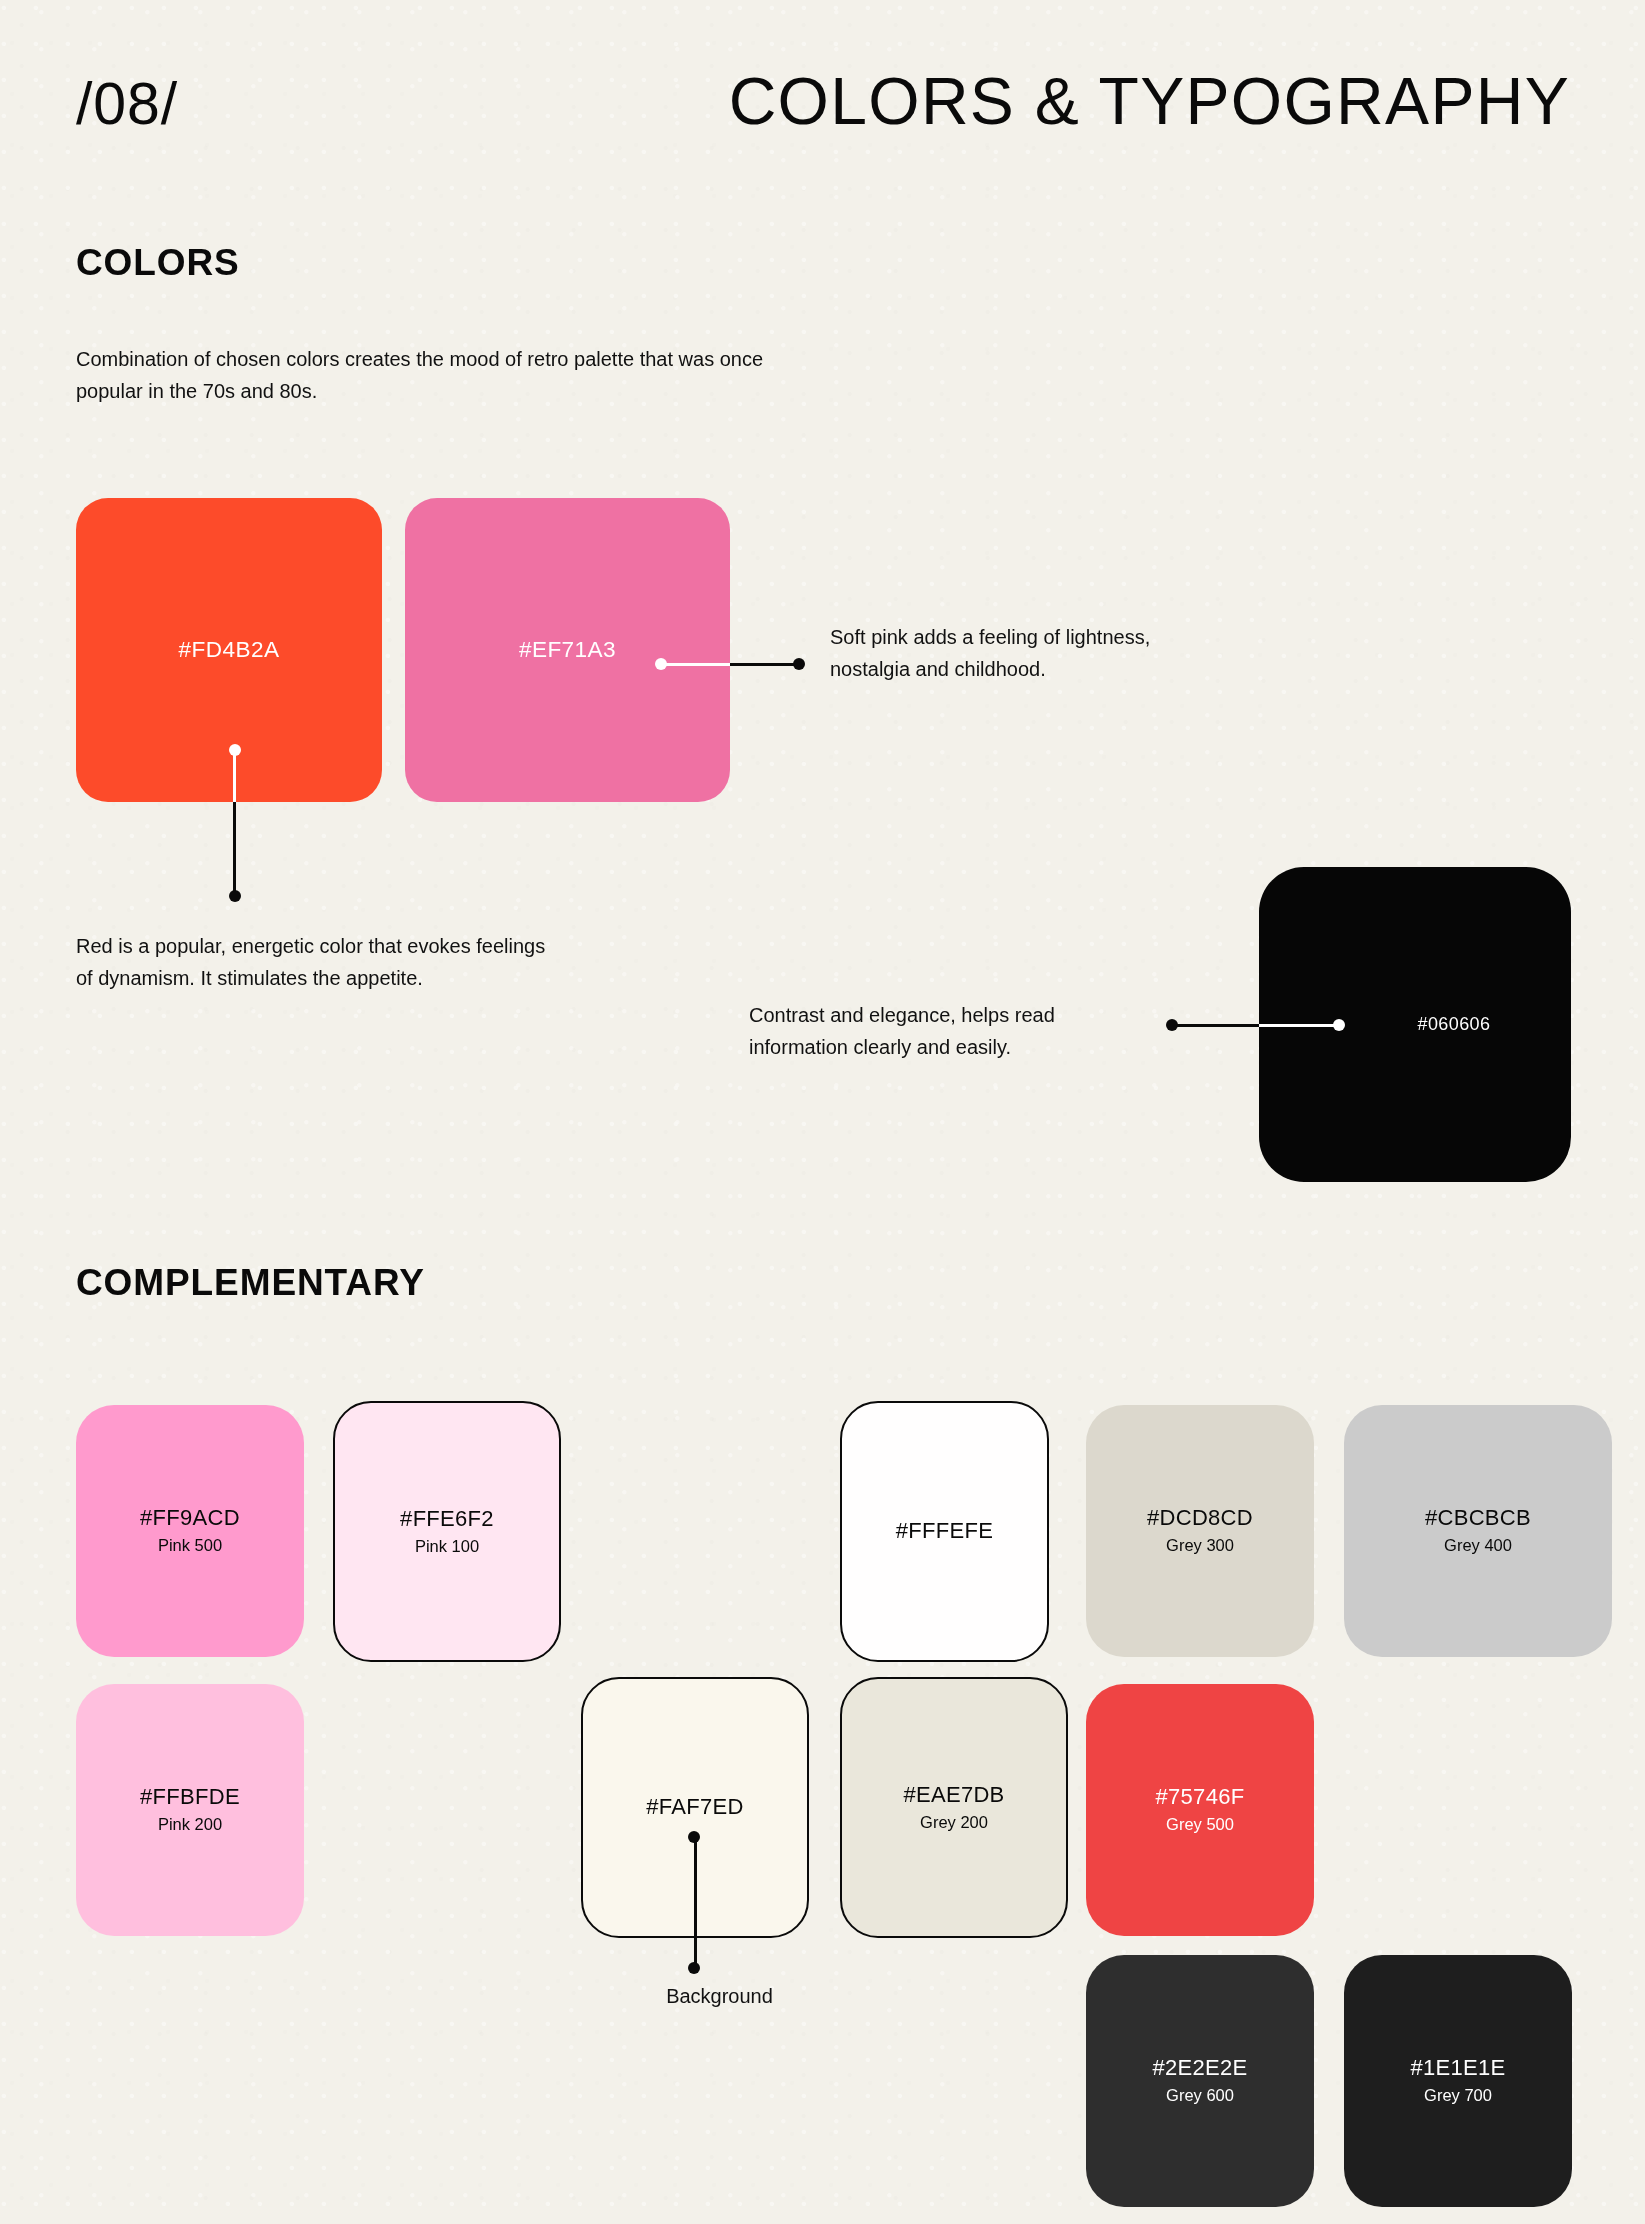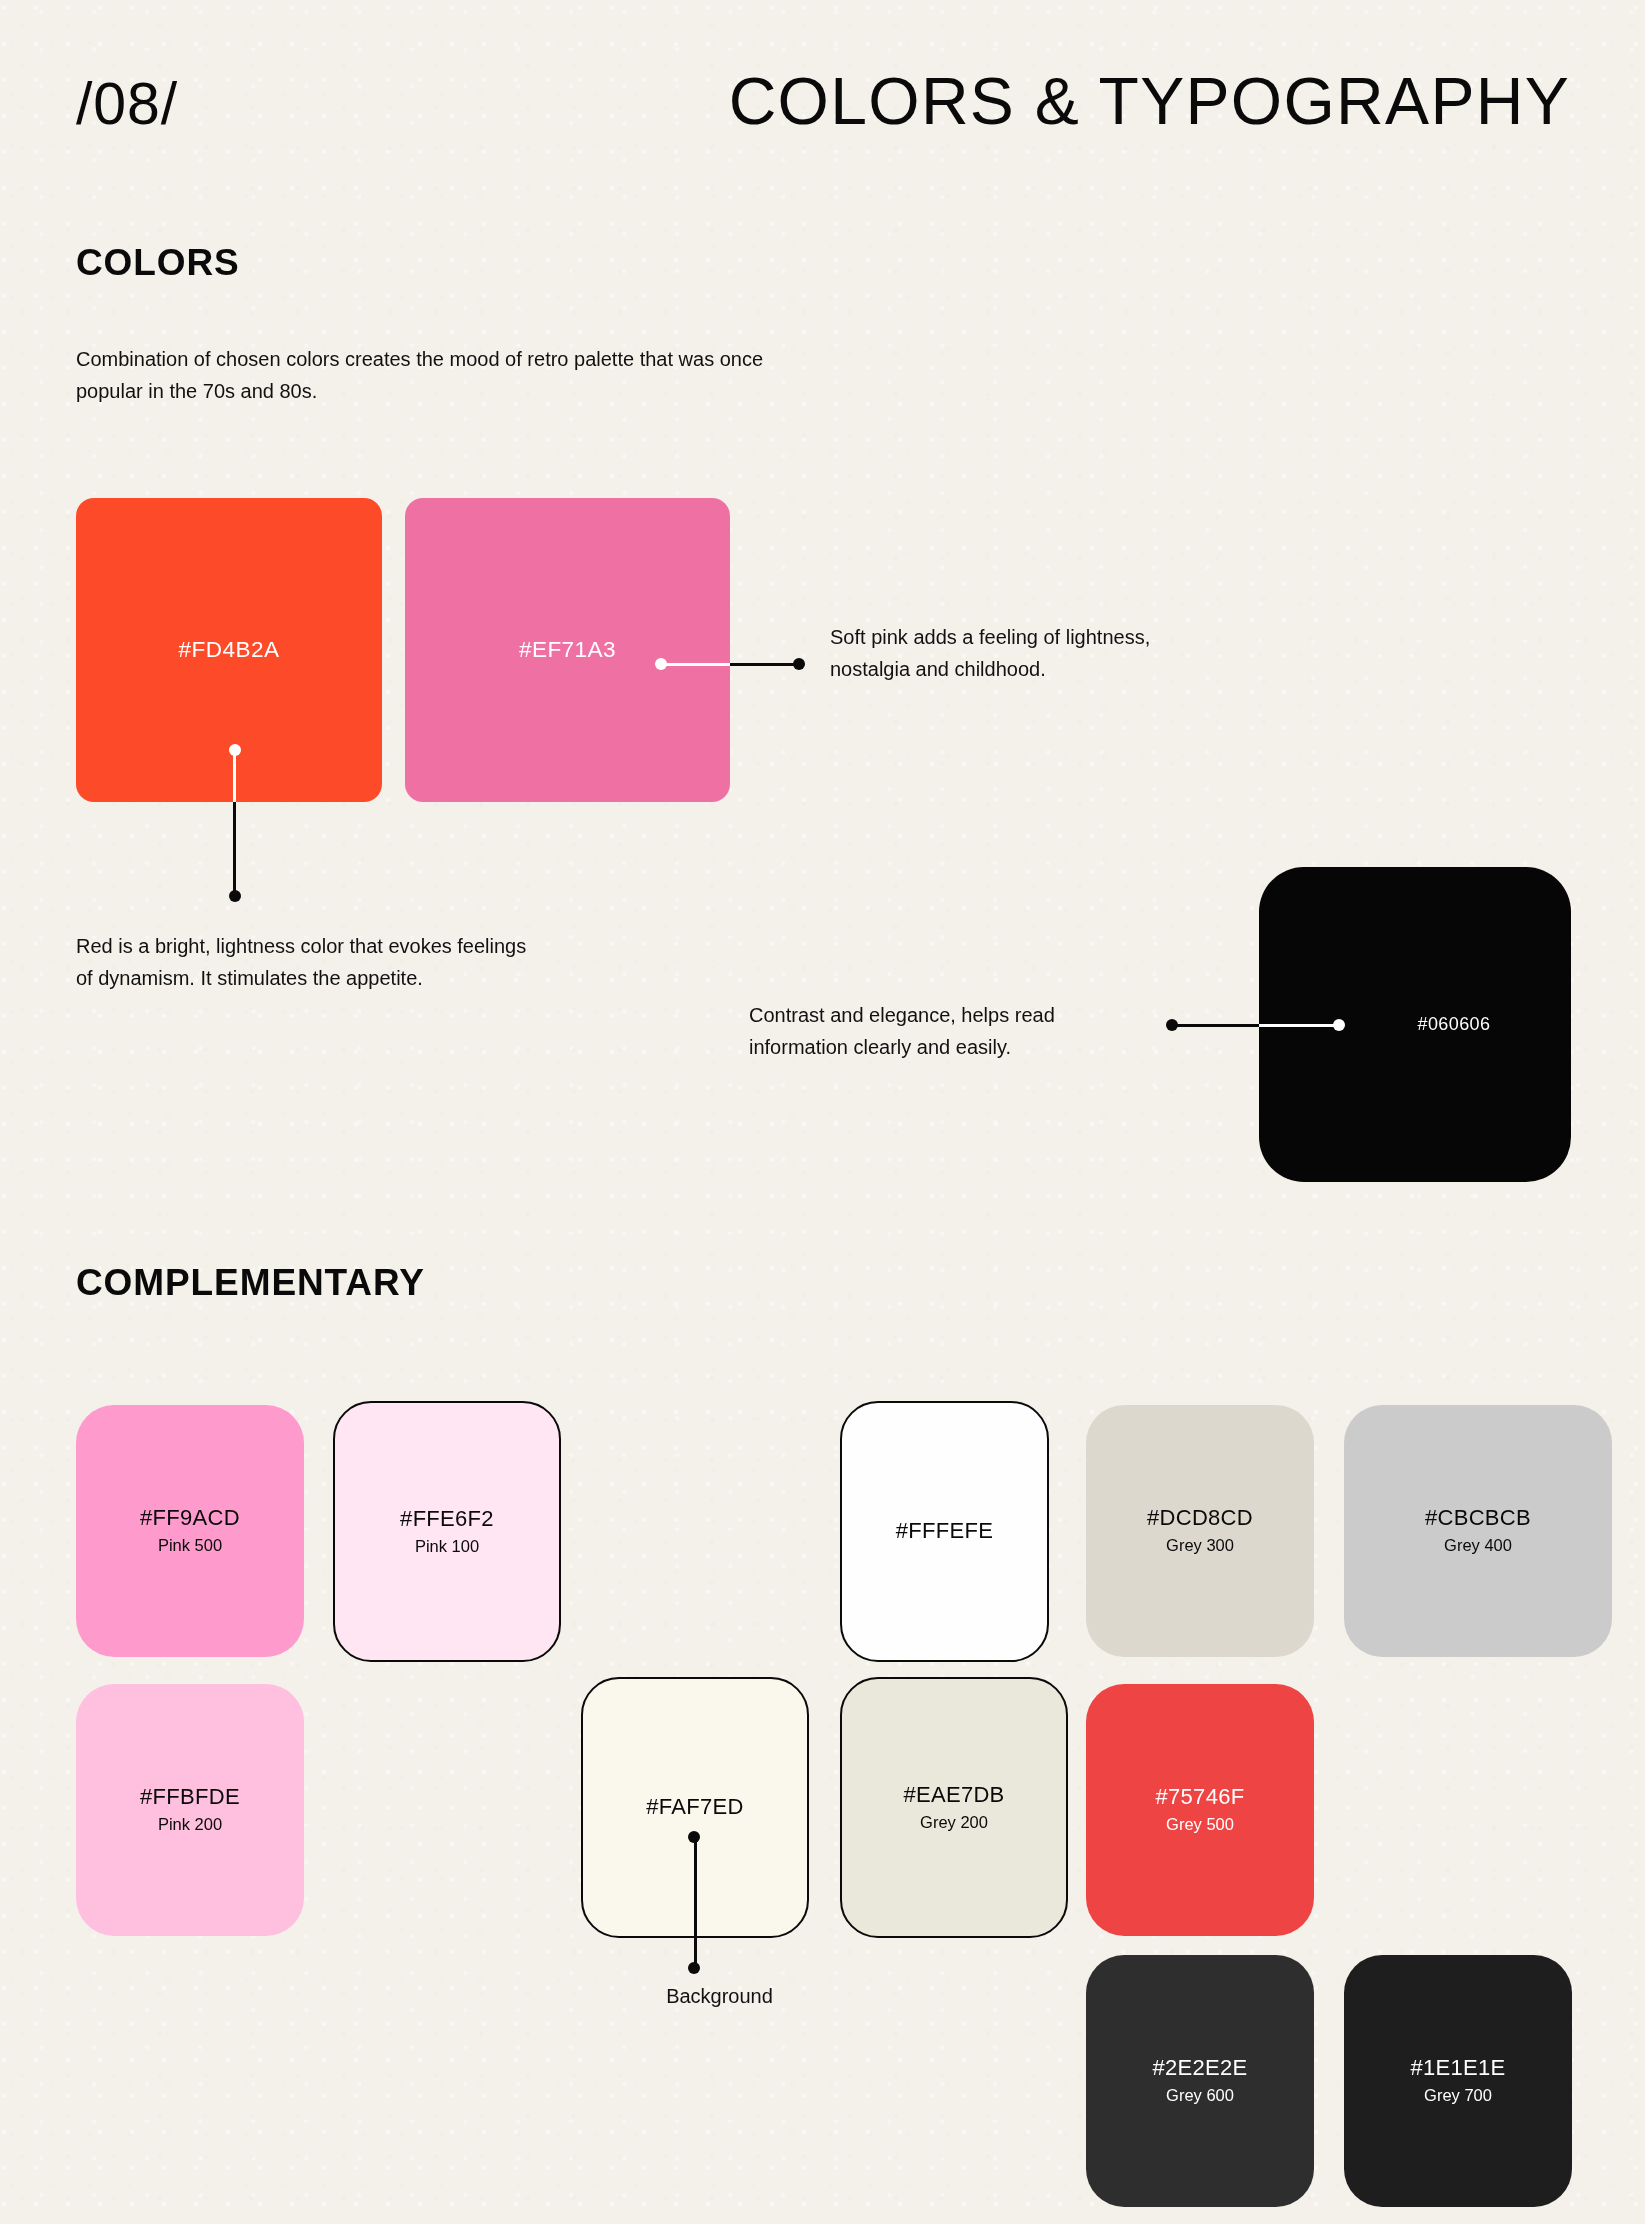--- a/index.html
+++ b/index.html
@@ -84,21 +84,21 @@
     width: 921px;
     font-size: 20px;
     line-height: 1.6;
     color: #111;
   }
   .intro-text span { display: block; }
 
   
   .swatch {
     position: absolute;
-    border-radius: 18px;
+    border-radius: 32px;
     box-sizing: border-box;
     display: flex;
     align-items: center;
     justify-content: center;
     flex-direction: column;
   }
   .swatch .hex {
     font-size: 22.6px;
     letter-spacing: 0.4px;
     line-height: 1.25;
@@ -261,21 +261,21 @@
     <div class="dot dot-left"></div>
     <div class="dot light dot-right"></div>
   </div>
 
   <div class="annotation" id="note-pink">
     <span>Soft pink adds a feeling of lightness,</span>
     <span>nostalgia and childhood.</span>
   </div>
 
   <div class="annotation" id="note-red">
-    <span>Red is a bright, lightness color that evokes feelings</span>
+    <span>Red is a popular, energetic color that evokes feelings</span>
     <span>of dynamism. It stimulates the appetite.</span>
   </div>
 
   <div class="annotation" id="note-black">
     <span>Contrast and elegance, helps read</span>
     <span>information clearly and easily.</span>
   </div>
 
   <div class="section-heading" id="complementary-heading">COMPLEMENTARY</div>
 

